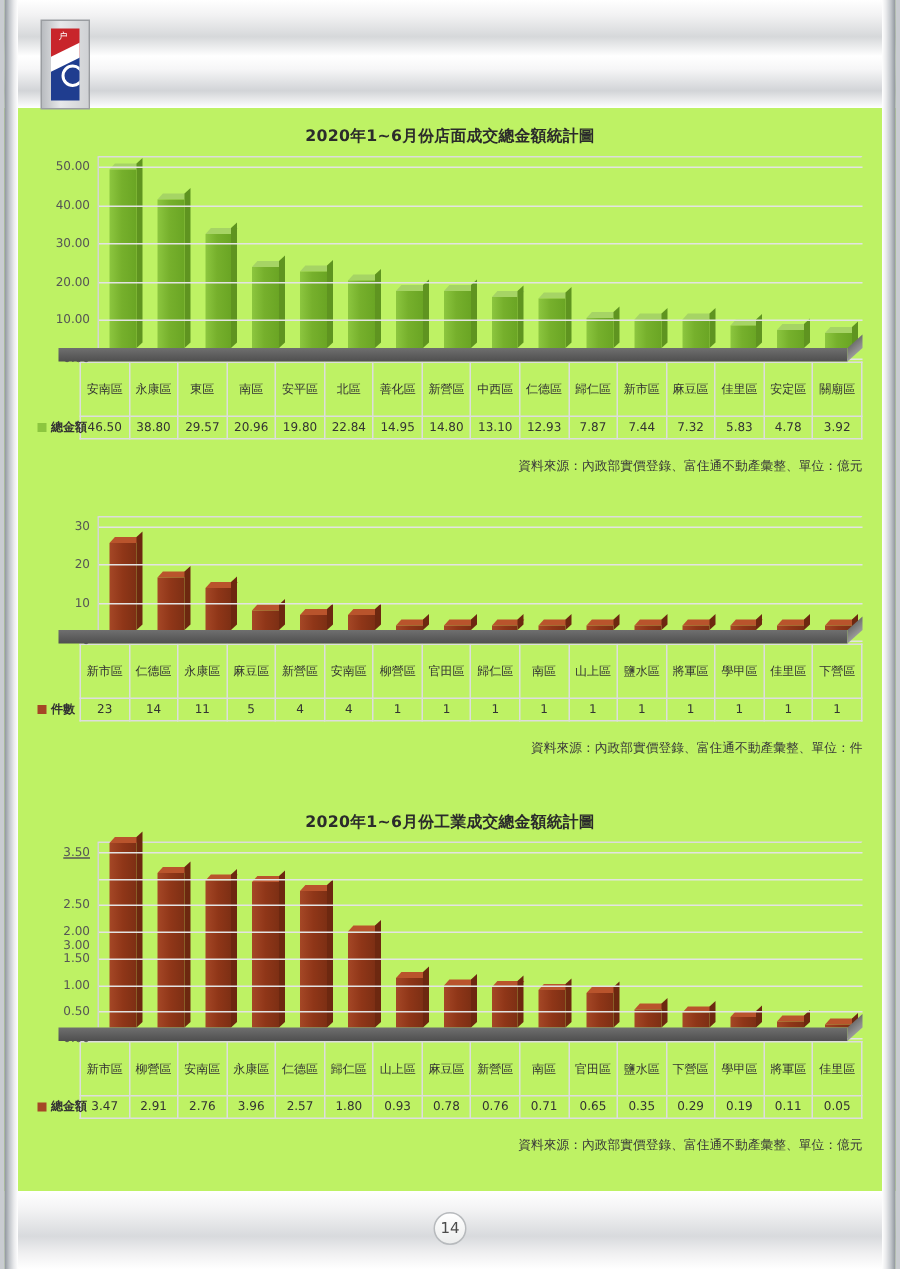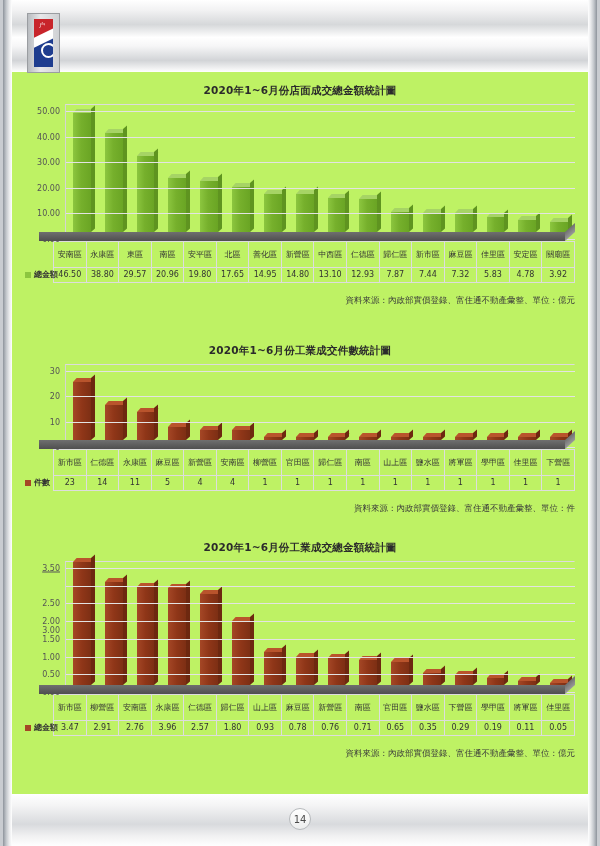--- a/index.html
+++ b/index.html
@@ -166,21 +166,21 @@
   }
   .data-table td {
     border:1px solid #dddddd;
     font-size:8px;
     color:#333;
     text-align:center;
     padding:2px 0;
     line-height:10px;
     word-break:break-all;
   }
-  .data-table td.cat { height:26px; vertical-align:middle; }
+  .data-table td.cat { height:36px; vertical-align:middle; }
   .data-table td.legend {
     width:48px; text-align:left; padding-left:4px;
     border:none; font-weight:bold; white-space:nowrap;
   }
   .data-table td.legend-blank { border:none; }
   .swatch {
     display:inline-block; width:6px; height:6px; margin-right:3px;
     vertical-align:middle;
   }
   .sw-g { background:#8cc63f; }
@@ -368,39 +368,38 @@
           </tr>
       <tr>
         <td class="legend">
           <span class="swatch sw-g"></span><span>總金額</span>
         </td>
       <td>46.50</td>
             <td>38.80</td>
             <td>29.57</td>
             <td>20.96</td>
             <td>19.80</td>
-            <td>17.65</td>
+            <td>22.84</td>
             <td>14.95</td>
             <td>14.80</td>
             <td>13.10</td>
             <td>12.93</td>
             <td>7.87</td>
             <td>7.44</td>
             <td>7.32</td>
             <td>5.83</td>
             <td>4.78</td>
             <td>3.92</td>
           </tr>
     </tbody>
       </table>
     <div class="source">資料來源：內政部實價登錄、富住通不動產彙整、單位：億元</div>
   </div>
 
   <div class="chart-block" style="top:344px;">
-    <div class="chart-title">2020年1~6月份工業成交件數統計圖</div>
     <div class="plot-wrap">
       <div class="y-axis" style="height:76px;">
           <div class="tick" style="top: 7px;">30</div>
           <div class="tick" style="top: 32.3333px;">20</div>
           <div class="tick" style="top: 57.6667px;">10</div>
           <div class="tick" style="top: 83px;">0</div>
         </div>
       <div class="plot" style="height:76px;">
         <div class="plot-backplane"></div>
         <div class="bars">

